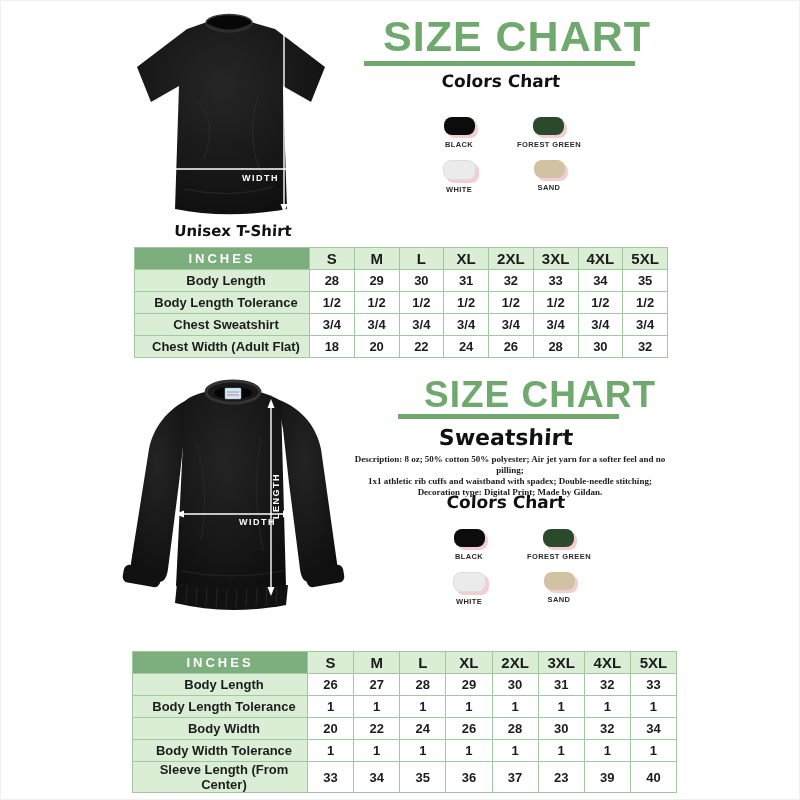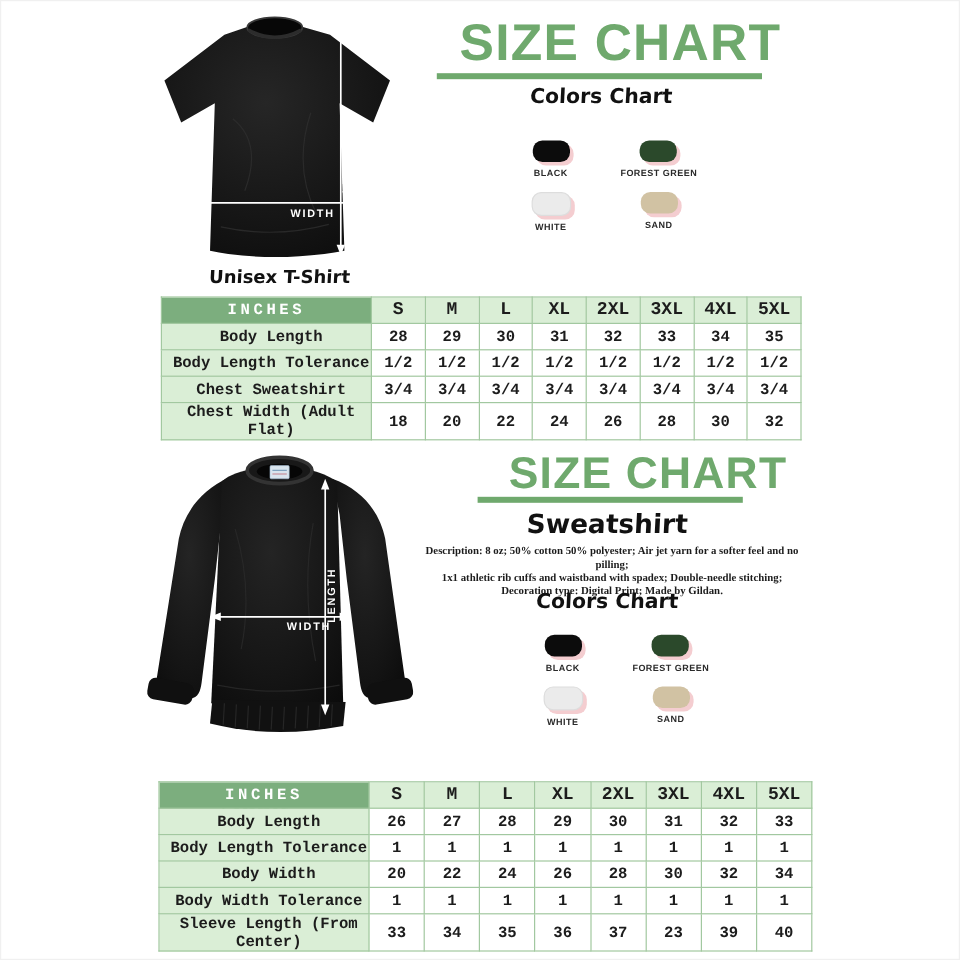--- a/index.html
+++ b/index.html
@@ -61,21 +61,21 @@
     width:31px;height:18px;border-radius:8px;
     box-shadow:3px 3px 0 var(--swatch-shadow-pink);
   }
   .swatch-label{
     margin-top:5px;font-size:7.5px;font-weight:bold;letter-spacing:.4px;
     color:#2a2a2a;white-space:nowrap;font-family:"Liberation Sans",sans-serif;
   }
   
   .size-table{
     position:absolute;border-collapse:collapse;table-layout:fixed;
-    font-family:Liberation Mono, monospace;color:var(--ink);
+    font-family:Liberation Sans, sans-serif;color:var(--ink);
   }
   .table-1{left:133px;top:246px;width:534px;}
   .table-2{left:131px;top:650px;width:545px;}
   .size-table th,.size-table td{
     border:1.5px solid var(--border-green);height:21px;padding:0;
     text-align:center;vertical-align:middle;
   }
   .size-table thead th:first-child{width:174px;}
   .inches-cell{
     background:var(--table-header-green);color:#ffffff;

